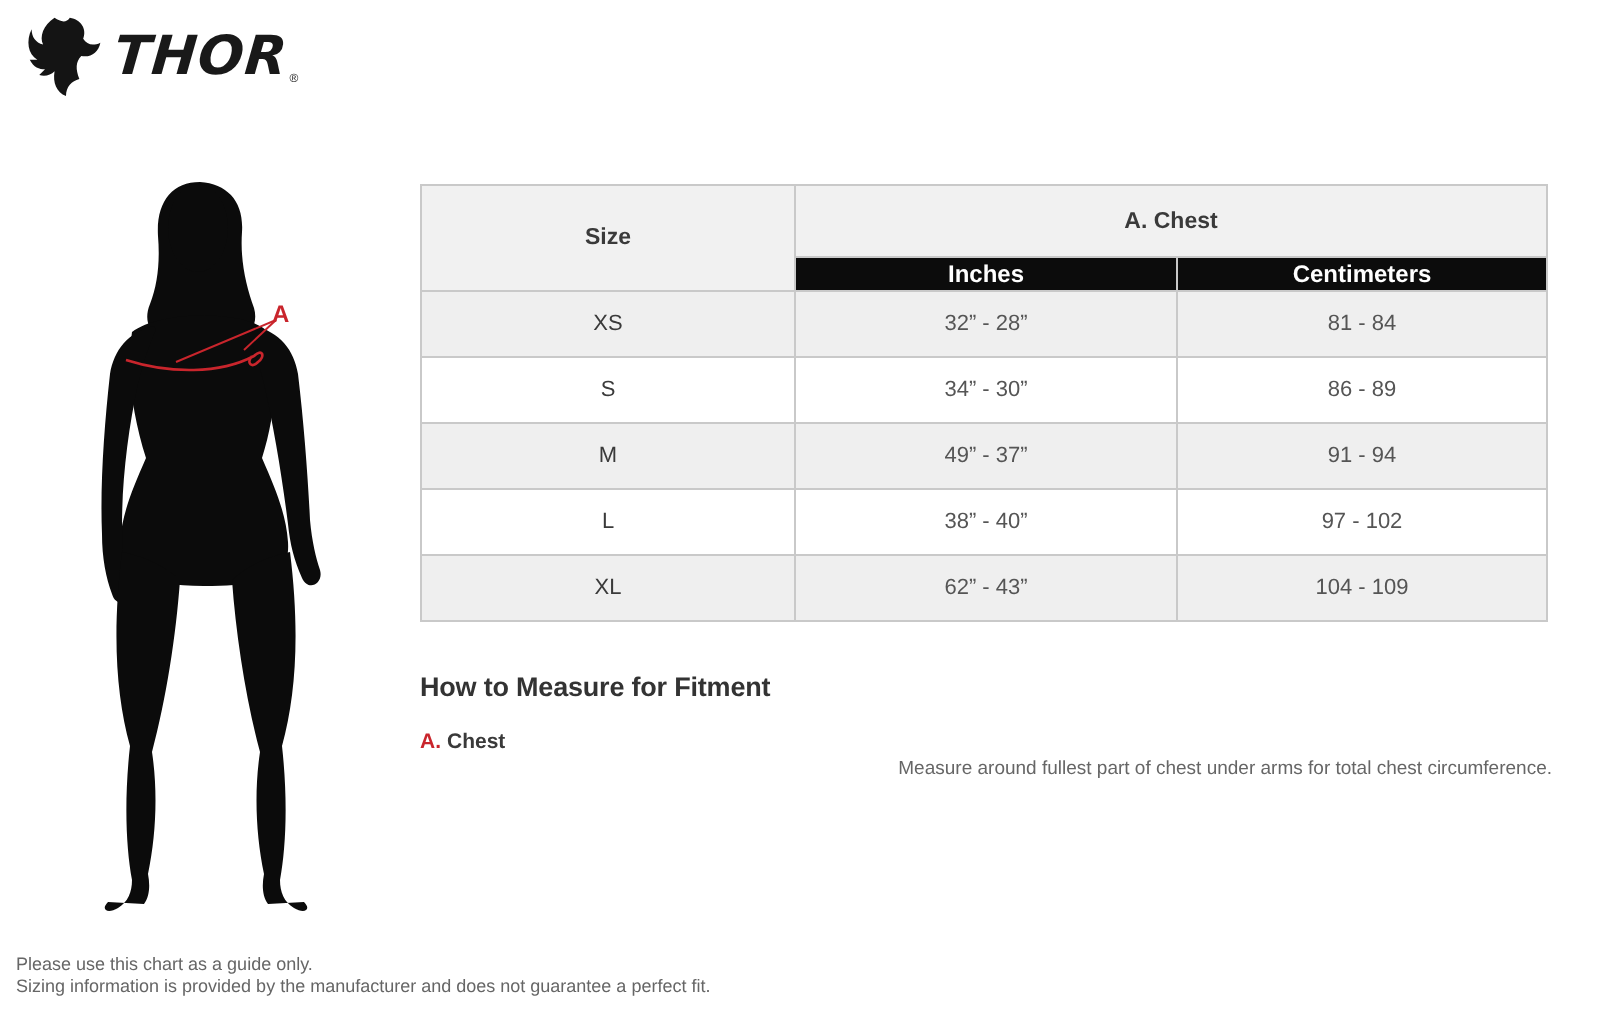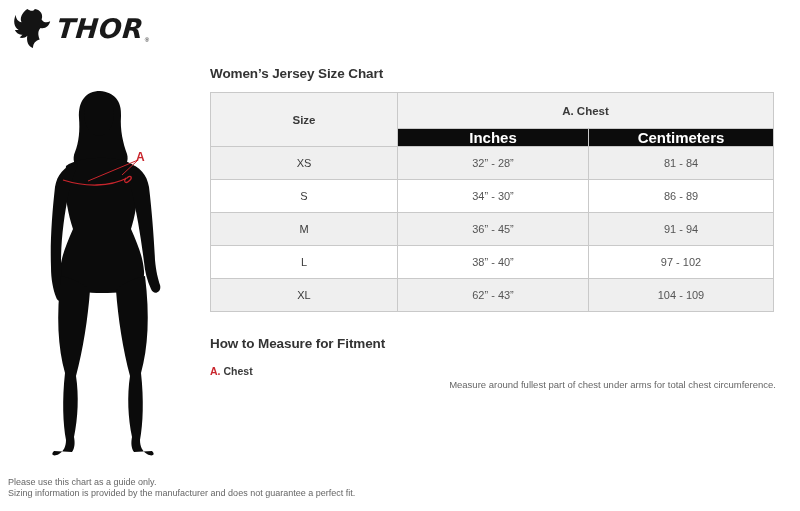--- a/index.html
+++ b/index.html
@@ -34,21 +34,21 @@
     position:absolute; left:210px; top:92px; width:563px;
     border-collapse:collapse; table-layout:fixed;
   }
   .size-table th, .size-table td {
     border:1px solid #c9c9c9; text-align:center; vertical-align:middle; padding:0;
   }
   .size-table tr.head-main th {
     background:#f1f1f1; height:35px; font-size:11.5px; font-weight:bold; color:#3a3a3a;
   }
   .size-table tr.head-sub th {
-    background:#0c0c0c; color:#ffffff; height:16px; font-size:15px; font-weight:bold;
+    background:#0c0c0c; color:#ffffff; height:16px; font-size:12px; font-weight:bold;
   }
   .size-table tbody td { height:32px; font-size:11px; color:#555555; }
   .size-table tbody td.size-cell { font-weight:normal; color:#3a3a3a; }
   .size-table tbody tr.odd  { background:#efefef; }
   .size-table tbody tr.even { background:#ffffff; }
 
   
   .howto { position:absolute; left:210px; top:336px; width:566px; }
   .measure-key { margin-top:14px; font-size:10.5px; font-weight:bold; color:#3a3a3a; }
   .measure-key .key { color:#c9252c; margin-right:3px; }
@@ -104,21 +104,20 @@
                C93,262 88,230 86,202 C96,193 106,190 115,188 Z"></path>
     </g>
     <g stroke="#c9252c" fill="none" stroke-width="1.3">
       <path d="M33,92 C55,99 80,99 97,90 C101,86 103,90 99,93 C96,96 93,94 96,90"></path>
       <path d="M108,72 L58,93" stroke-width="1"></path>
       <path d="M108,72 L92,87" stroke-width="1"></path>
     </g>
     <text class="figure-label" x="106" y="73" fill="#c9252c">A</text>
   </svg>
 
-  <h1 class="chart-title">Women’s Jersey Size Chart</h1>
 
   <table class="size-table">
     <colgroup>
         <col style="width:187px">
         <col style="width:191px">
         <col style="width:185px">
       </colgroup>
     <thead>
       <tr class="head-main">
         <th rowspan="2">Size</th>
@@ -135,21 +134,21 @@
         <td>32” - 28”</td>
         <td>81 - 84</td>
       </tr>
       <tr class="even">
         <td class="size-cell">S</td>
         <td>34” - 30”</td>
         <td>86 - 89</td>
       </tr>
       <tr class="odd">
         <td class="size-cell">M</td>
-        <td>36” - 45”</td>
+        <td>49” - 37”</td>
         <td>91 - 94</td>
       </tr>
       <tr class="even">
         <td class="size-cell">L</td>
         <td>38” - 40”</td>
         <td>97 - 102</td>
       </tr>
       <tr class="odd">
         <td class="size-cell">XL</td>
         <td>62” - 43”</td>

